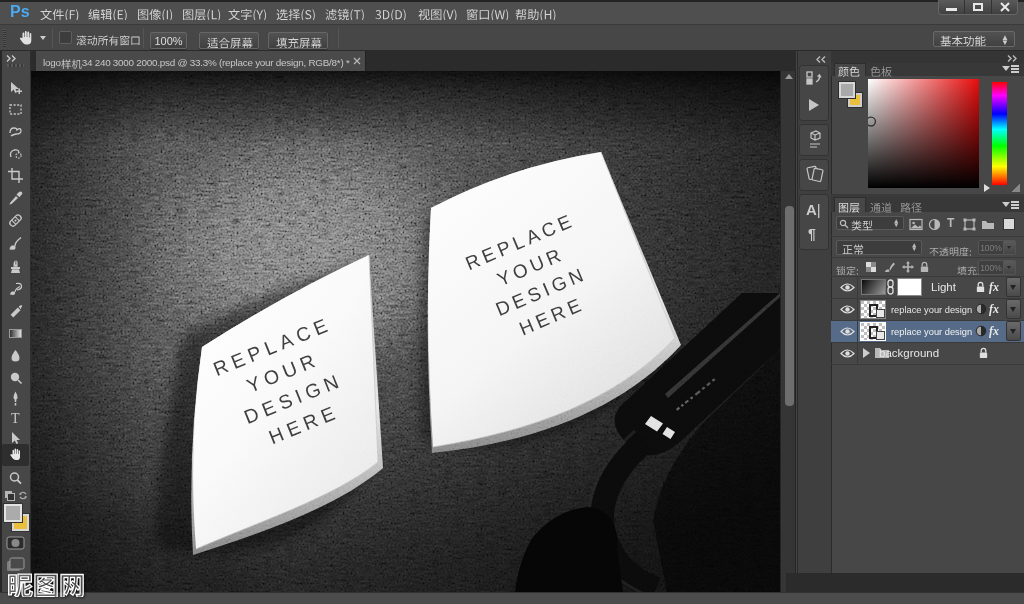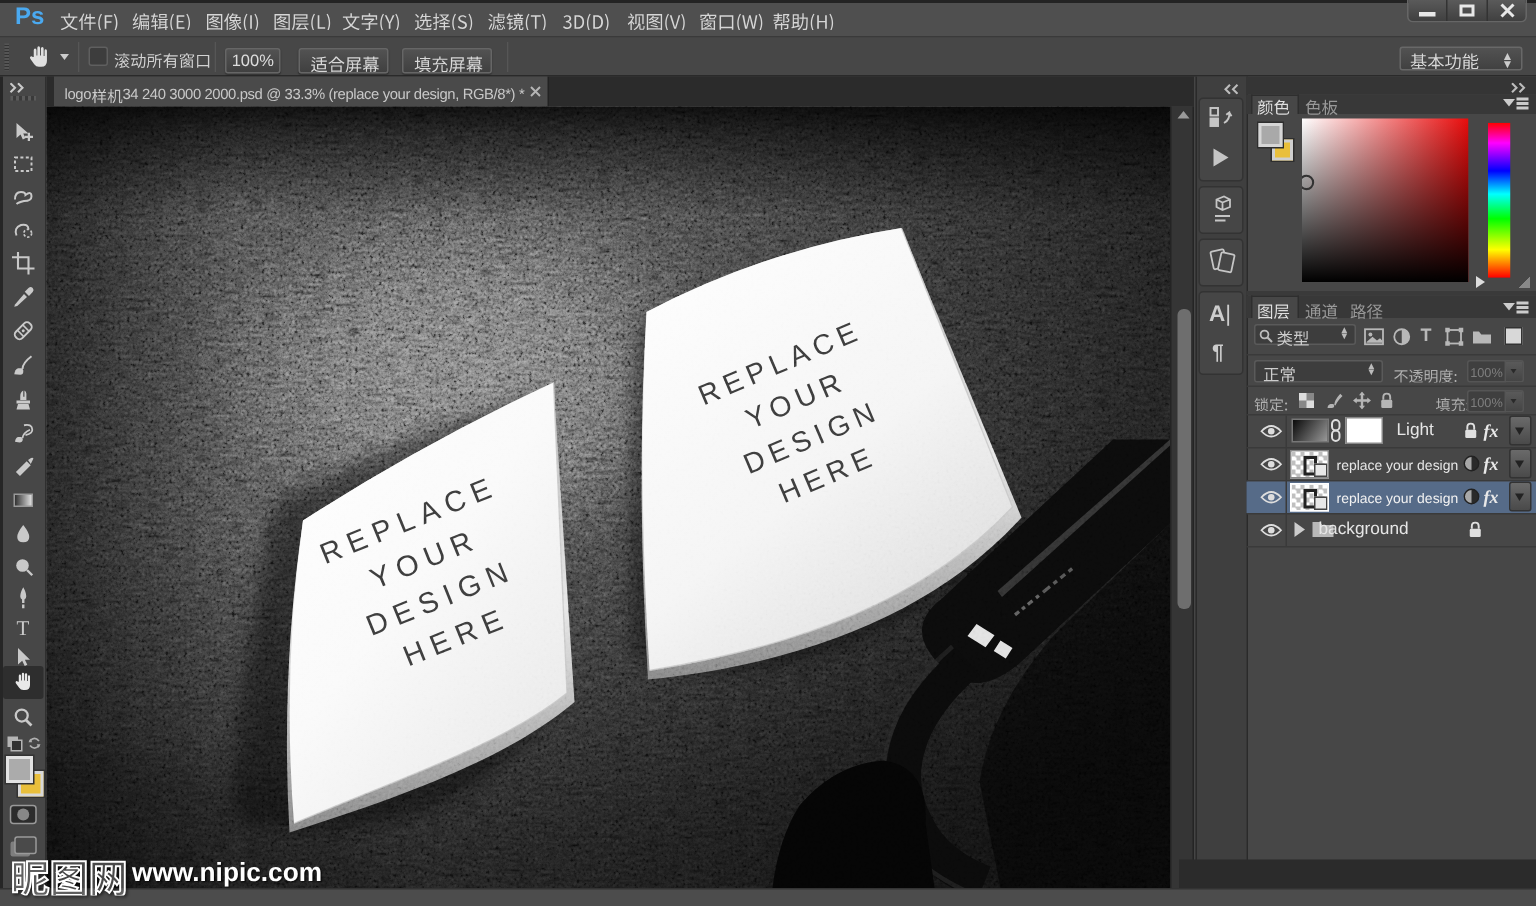--- a/index.html
+++ b/index.html
@@ -552,13 +552,12 @@
     <div class="abs" style="left:879px;top:347px;font-size:11.5px;color:#e6e6e6">background</div>
     <svg class="abs" style="left:978px;top:347px" width="11" height="12" viewBox="0 0 12 13">
       <path fill="none" stroke="#e0e0e0" stroke-width="1.4" d="M3.5,6 L3.5,4 Q3.5,1.5 6,1.5 Q8.5,1.5 8.5,4 L8.5,6"></path>
       <rect x="2" y="6" width="8" height="6" rx="1" fill="#e0e0e0"></rect>
     </svg>
     <div class="abs" style="left:786px;top:573px;width:238px;height:19px;background:#2b2b2b"></div>
     <div class="abs" style="left:0;top:592px;width:1024px;height:12px;background:#4c4c4c;border-top:1px solid #333"></div>
     <div class="abs" style="left:7px;top:565px;filter:drop-shadow(1px 1px 1px rgba(0,0,0,.7))"><svg width="78" height="32" viewBox="0 0 78 32" xmlns="http://www.w3.org/2000/svg">
         <path fill="#ffffff" fill-opacity="0.25" stroke="#ffffff" stroke-width="1.3" d="M13.8 11.9H21.4V14.3H13.8ZM11.0 9.2V18.2C11.0 22.0 10.7 27.1 7.8 30.6C8.5 30.9 9.8 31.7 10.3 32.2C13.4 28.5 13.8 22.5 13.8 18.2V17.0H24.4V9.2ZM22.7 19.4C21.5 20.4 19.8 21.5 17.9 22.4V17.8H15.0V28.3C15.0 31.3 15.8 32.2 18.6 32.2C19.1 32.2 21.3 32.2 21.9 32.2C24.3 32.2 25.1 31.0 25.4 27.0C24.6 26.8 23.4 26.4 22.8 25.8C22.6 28.9 22.5 29.5 21.7 29.5C21.2 29.5 19.4 29.5 19.0 29.5C18.1 29.5 17.9 29.3 17.9 28.3V25.1C20.4 24.2 22.9 22.9 24.9 21.6ZM6.6 20.1V24.9H4.4V20.1ZM6.6 17.4H4.4V12.6H6.6ZM1.7 9.9V29.8H4.4V27.6H9.3V9.9Z M27.9 9.1V32.5H30.9V31.6H47.0V32.5H50.2V9.1ZM32.9 26.5C36.4 26.9 40.7 27.9 43.3 28.8H30.9V21.1C31.3 21.7 31.8 22.6 32.0 23.2C33.4 22.9 34.8 22.4 36.3 21.9L35.3 23.2C37.5 23.7 40.2 24.6 41.8 25.3L43.1 23.4C41.6 22.8 39.1 22.0 37.0 21.6C37.8 21.2 38.5 20.9 39.2 20.6C41.2 21.6 43.4 22.4 45.7 22.9C45.9 22.3 46.5 21.5 47.0 20.9V28.8H43.6L45.0 26.7C42.3 25.8 37.9 24.9 34.3 24.5ZM36.5 11.9C35.3 13.8 33.1 15.6 31.0 16.8C31.6 17.2 32.6 18.1 33.0 18.7C33.5 18.3 34.1 17.9 34.6 17.5C35.2 18.0 35.8 18.5 36.5 19.0C34.7 19.7 32.7 20.3 30.9 20.6V11.9ZM36.8 11.9H47.0V20.5C45.2 20.1 43.4 19.7 41.8 19.0C43.5 17.8 45.1 16.4 46.1 14.8L44.4 13.7L43.9 13.9H38.2C38.5 13.5 38.8 13.1 39.1 12.7ZM39.1 17.8C38.1 17.3 37.3 16.7 36.6 16.1H41.6C40.9 16.7 40.0 17.3 39.1 17.8Z M54.0 9.5V32.4H57.0V12.5H60.9C60.8 14.3 60.8 16.0 60.6 17.7C59.9 17.1 59.3 16.6 58.6 16.1L57.0 18.0C58.1 18.9 59.2 19.8 60.2 20.8C59.7 23.9 58.7 26.4 57.0 28.3C57.7 28.7 58.9 29.6 59.4 30.1C60.9 28.3 61.8 26.0 62.5 23.2C63.0 23.9 63.5 24.5 63.8 25.0L65.5 22.7C64.9 21.9 64.1 20.9 63.1 19.9C63.4 17.7 63.5 15.2 63.6 12.5H67.5C67.5 14.1 67.4 15.7 67.3 17.2C66.7 16.7 66.0 16.2 65.4 15.8L63.8 17.8C64.9 18.6 65.9 19.5 66.9 20.5C66.4 23.8 65.4 26.4 63.5 28.4C64.2 28.8 65.5 29.7 65.9 30.2C67.6 28.3 68.6 25.8 69.2 22.9C69.9 23.7 70.6 24.5 71.0 25.2L72.7 22.8C72.0 21.8 71.0 20.6 69.8 19.5C70.1 17.3 70.2 15.0 70.3 12.5H73.1V28.9C73.1 29.3 73.0 29.4 72.5 29.5C72.1 29.5 70.6 29.5 69.2 29.4C69.7 30.2 70.1 31.6 70.3 32.4C72.4 32.4 73.9 32.4 74.9 31.9C75.8 31.4 76.2 30.5 76.2 28.9V9.5Z"></path>
       </svg></div>
-    <div class="abs" style="left:88px;top:571px;font-size:17.5px;font-weight:bold;color:#fff;text-shadow:1px 1px 1px rgba(0,0,0,.7)">www.nipic.com</div>
   </div>
 </body></html>

